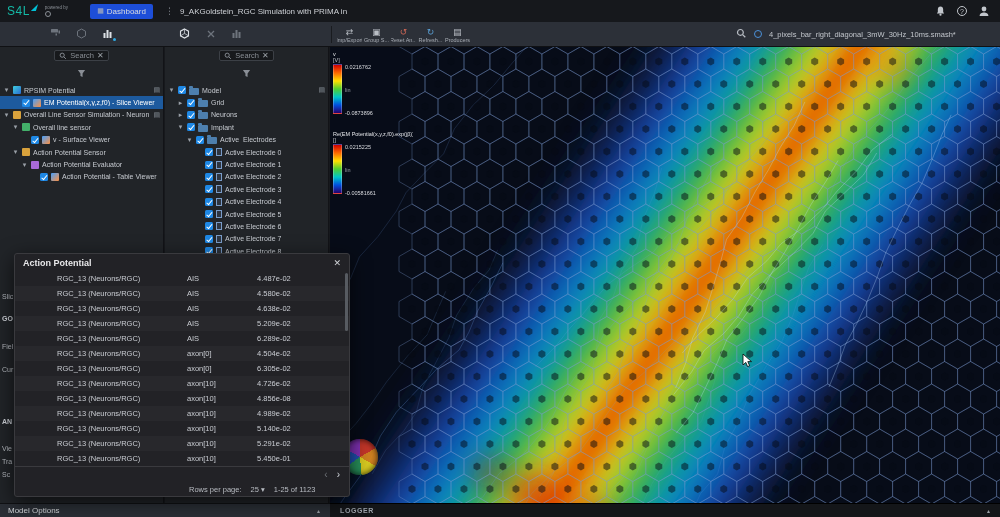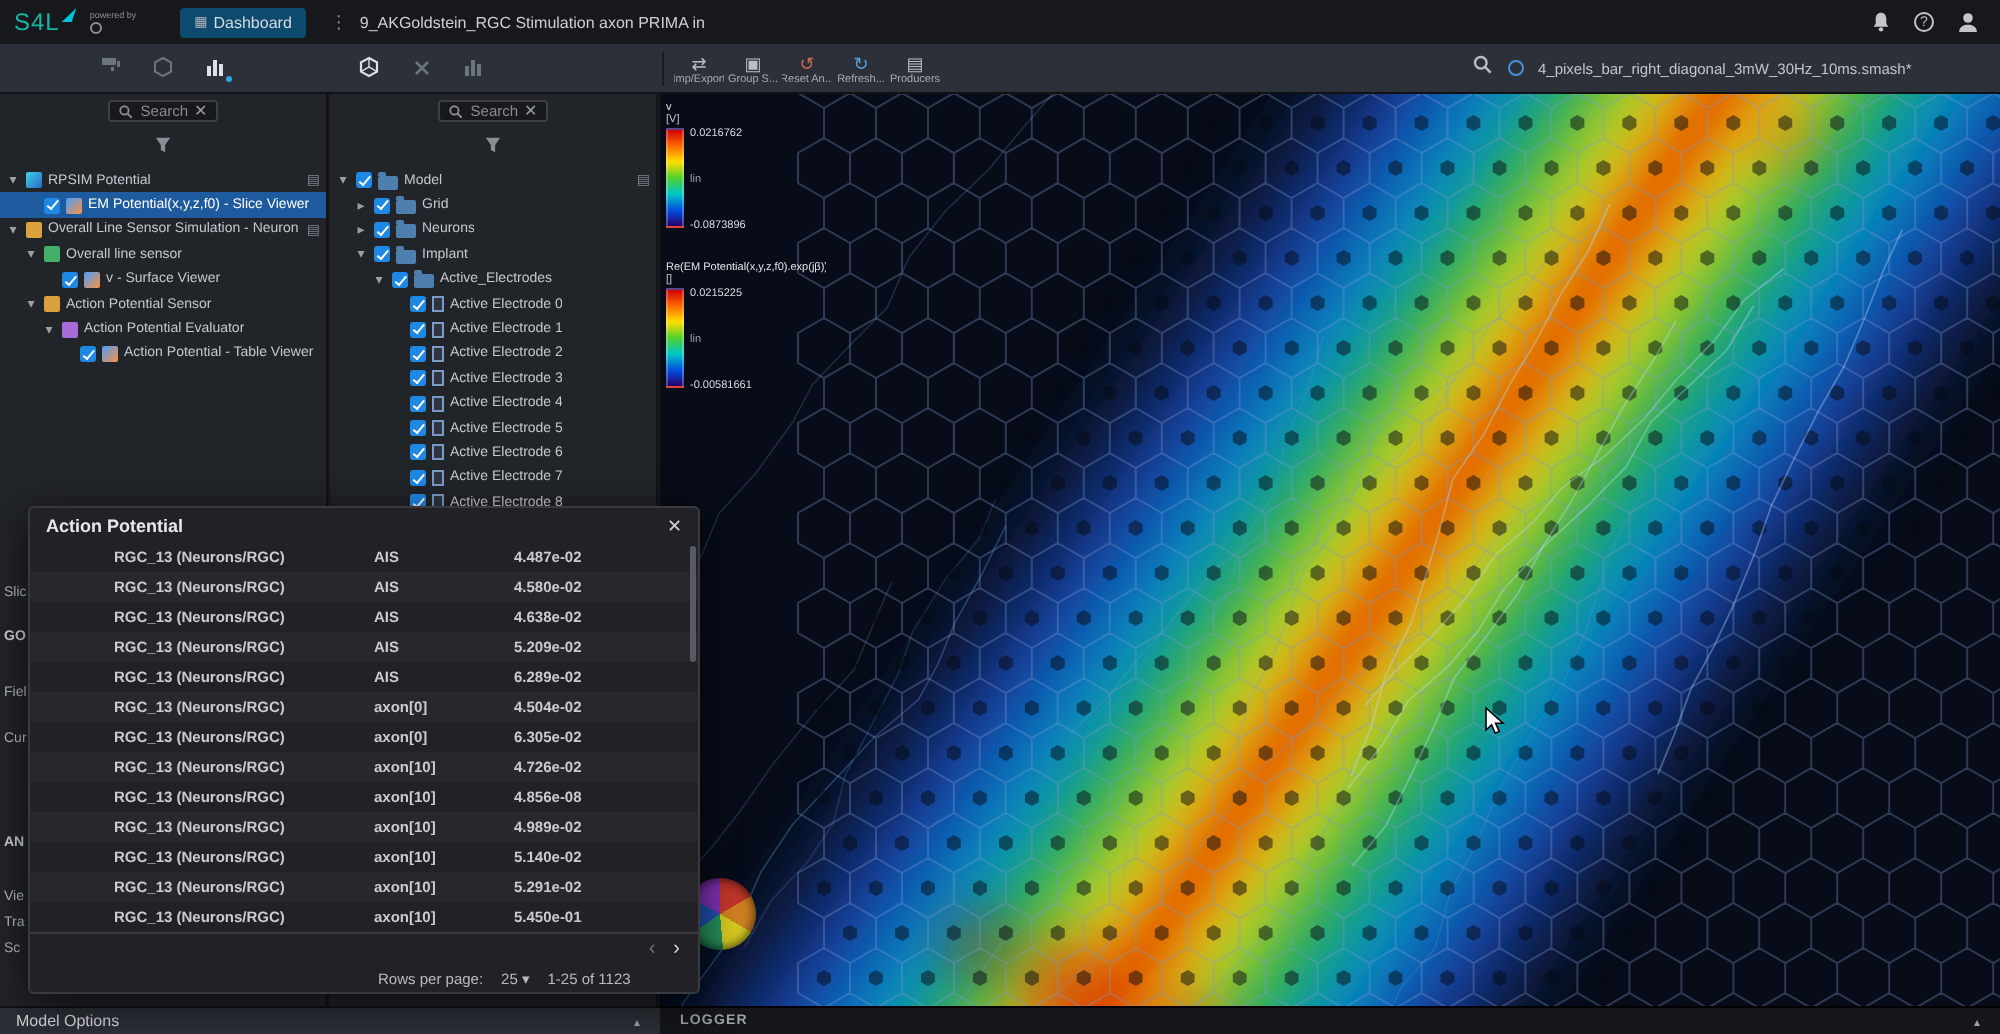--- a/index.html
+++ b/index.html
@@ -7,21 +7,21 @@
     font-family:"Liberation Sans", sans-serif; color:#c6cad0; }
 
   
   #topbar { position:absolute; top:0; left:0; right:0; height:22px; background:#16181c;
     display:flex; align-items:center; z-index:40; }
   .logo { font-size:12px; font-weight:normal; color:#14b8a6; margin-left:7px; letter-spacing:.5px; display:flex; align-items:flex-start;}
   .logo-mark { width:0; height:0; border-left:5px solid transparent; border-bottom:7px solid #00c2d8; margin-left:2px; transform:skewX(-18deg);}
   .powered { display:flex; flex-direction:column; margin-left:8px; line-height:5px; }
   .powered span { font-size:4.5px; color:#8a8f96; }
   .pb-logo { width:6px; height:6px; border:1px solid #8a8f96; border-radius:50%; margin-top:1px;}
-  .dash-btn { margin-left:22px; height:15px; background:#0c4a6e; border:none; border-radius:2px;
+  .dash-btn { margin-left:22px; height:15px; background:#1d4ed8; border:none; border-radius:2px;
     color:#d8dbe0; font-size:8px; display:flex; align-items:center; gap:3px; padding:0 7px; font-family:inherit;}
   .dash-ico { font-size:7px; color:#aeb3ba; }
   .menu-dots { margin-left:12px; color:#8a8f96; font-size:9px; }
   .tab-title { margin-left:6px; font-size:8px; color:#cdd0d5; white-space:nowrap; }
   .tb-right { margin-left:auto; display:flex; align-items:center; gap:11px; margin-right:10px; }
   .tb-right .icobtn { width:12px; height:12px; display:flex; align-items:center; justify-content:center; color:#c2c6cc;}
   .help-circ { width:10px; height:10px; border:1px solid #c2c6cc; border-radius:50%; font-size:7px;
     display:flex; align-items:center; justify-content:center; color:#c2c6cc;}
 
   
@@ -96,21 +96,21 @@
   #modal { position:absolute; left:14px; top:253px; width:336px; height:244px; background:#222226;
     border:1px solid #3a3a3e; border-radius:3px; z-index:30; box-shadow:0 5px 20px rgba(0,0,0,.65);
     display:flex; flex-direction:column; overflow:hidden;}
   #modal-head { height:17px; display:flex; align-items:center; padding:0 8px; flex:none;}
   #modal-title { font-size:9px; font-weight:bold; color:#e8e8ea; }
   #modal-close { margin-left:auto; color:#cfd2d6; font-size:9px; background:none; border:none; font-family:inherit;}
   .mgrid { display:grid; grid-template-columns:42px 130px 70px 1fr; align-items:center; }
   #modal-cols { height:15px; border-bottom:1px solid #3f3f44; flex:none; }
   #modal-cols span { font-size:7.5px; font-weight:bold; color:#e2e4e8; }
   #modal-cols span:first-child { padding-left:8px; }
-  #modal-body { position:relative; height:195px; overflow:hidden; flex:none;font-weight:bold;}
+  #modal-body { position:relative; height:195px; overflow:hidden; flex:none;}
   .mrow { height:15px; }
   .mrow:nth-child(odd) { background:#28282c; }
   .mrow span { font-size:7.5px; color:#c9ccd2; white-space:nowrap; overflow:hidden;}
   .mrow span:first-child { padding-left:8px; }
   .mscroll { position:absolute; right:1px; top:2px; width:3px; height:58px; background:#575b61; border-radius:2px;}
   #modal-foot { height:16px; border-top:1px solid #3a3a3e; display:flex; align-items:center;
     justify-content:flex-end; gap:9px; padding-right:9px; flex:none; background:#222226;}
   #modal-foot span { font-size:7.5px; color:#b8bcc2;margin-top:30px; }
   .pg-arrow { font-size:10px; line-height:10px; background:none; border:none; font-family:inherit;}
   #pg-prev { color:#6e7277; } #pg-next { color:#d0d4da; }
@@ -134,21 +134,21 @@
     </span>
   <span class="powered">
     <span>powered by</span>
     <span class="pb-logo"></span>
   </span>
   <button class="dash-btn">
     <span class="dash-ico">▦</span>
     <span>Dashboard</span>
   </button>
   <span class="menu-dots">⋮</span>
-  <span class="tab-title">9_AKGoldstein_RGC Stimulation axon PRIMA in</span>
+  <span class="tab-title">9_AKGoldstein_RGC Simulation with PRIMA in</span>
   <span class="tb-right">
     <span class="icobtn">
       <svg width="11" height="12" viewBox="0 0 12 12">
           <path d="M6 1C4.2 1 3.1 2.4 3.1 4.3V7L2 8.6h8L8.9 7V4.3C8.9 2.4 7.8 1 6 1Z" fill="#c2c6cc"></path>
           <circle cx="6" cy="10" r="1.2" fill="#c2c6cc"></circle>
         </svg>
     </span>
     <span class="help-circ">?</span>
     <span class="icobtn">
       <svg width="12" height="12" viewBox="0 0 12 12">

